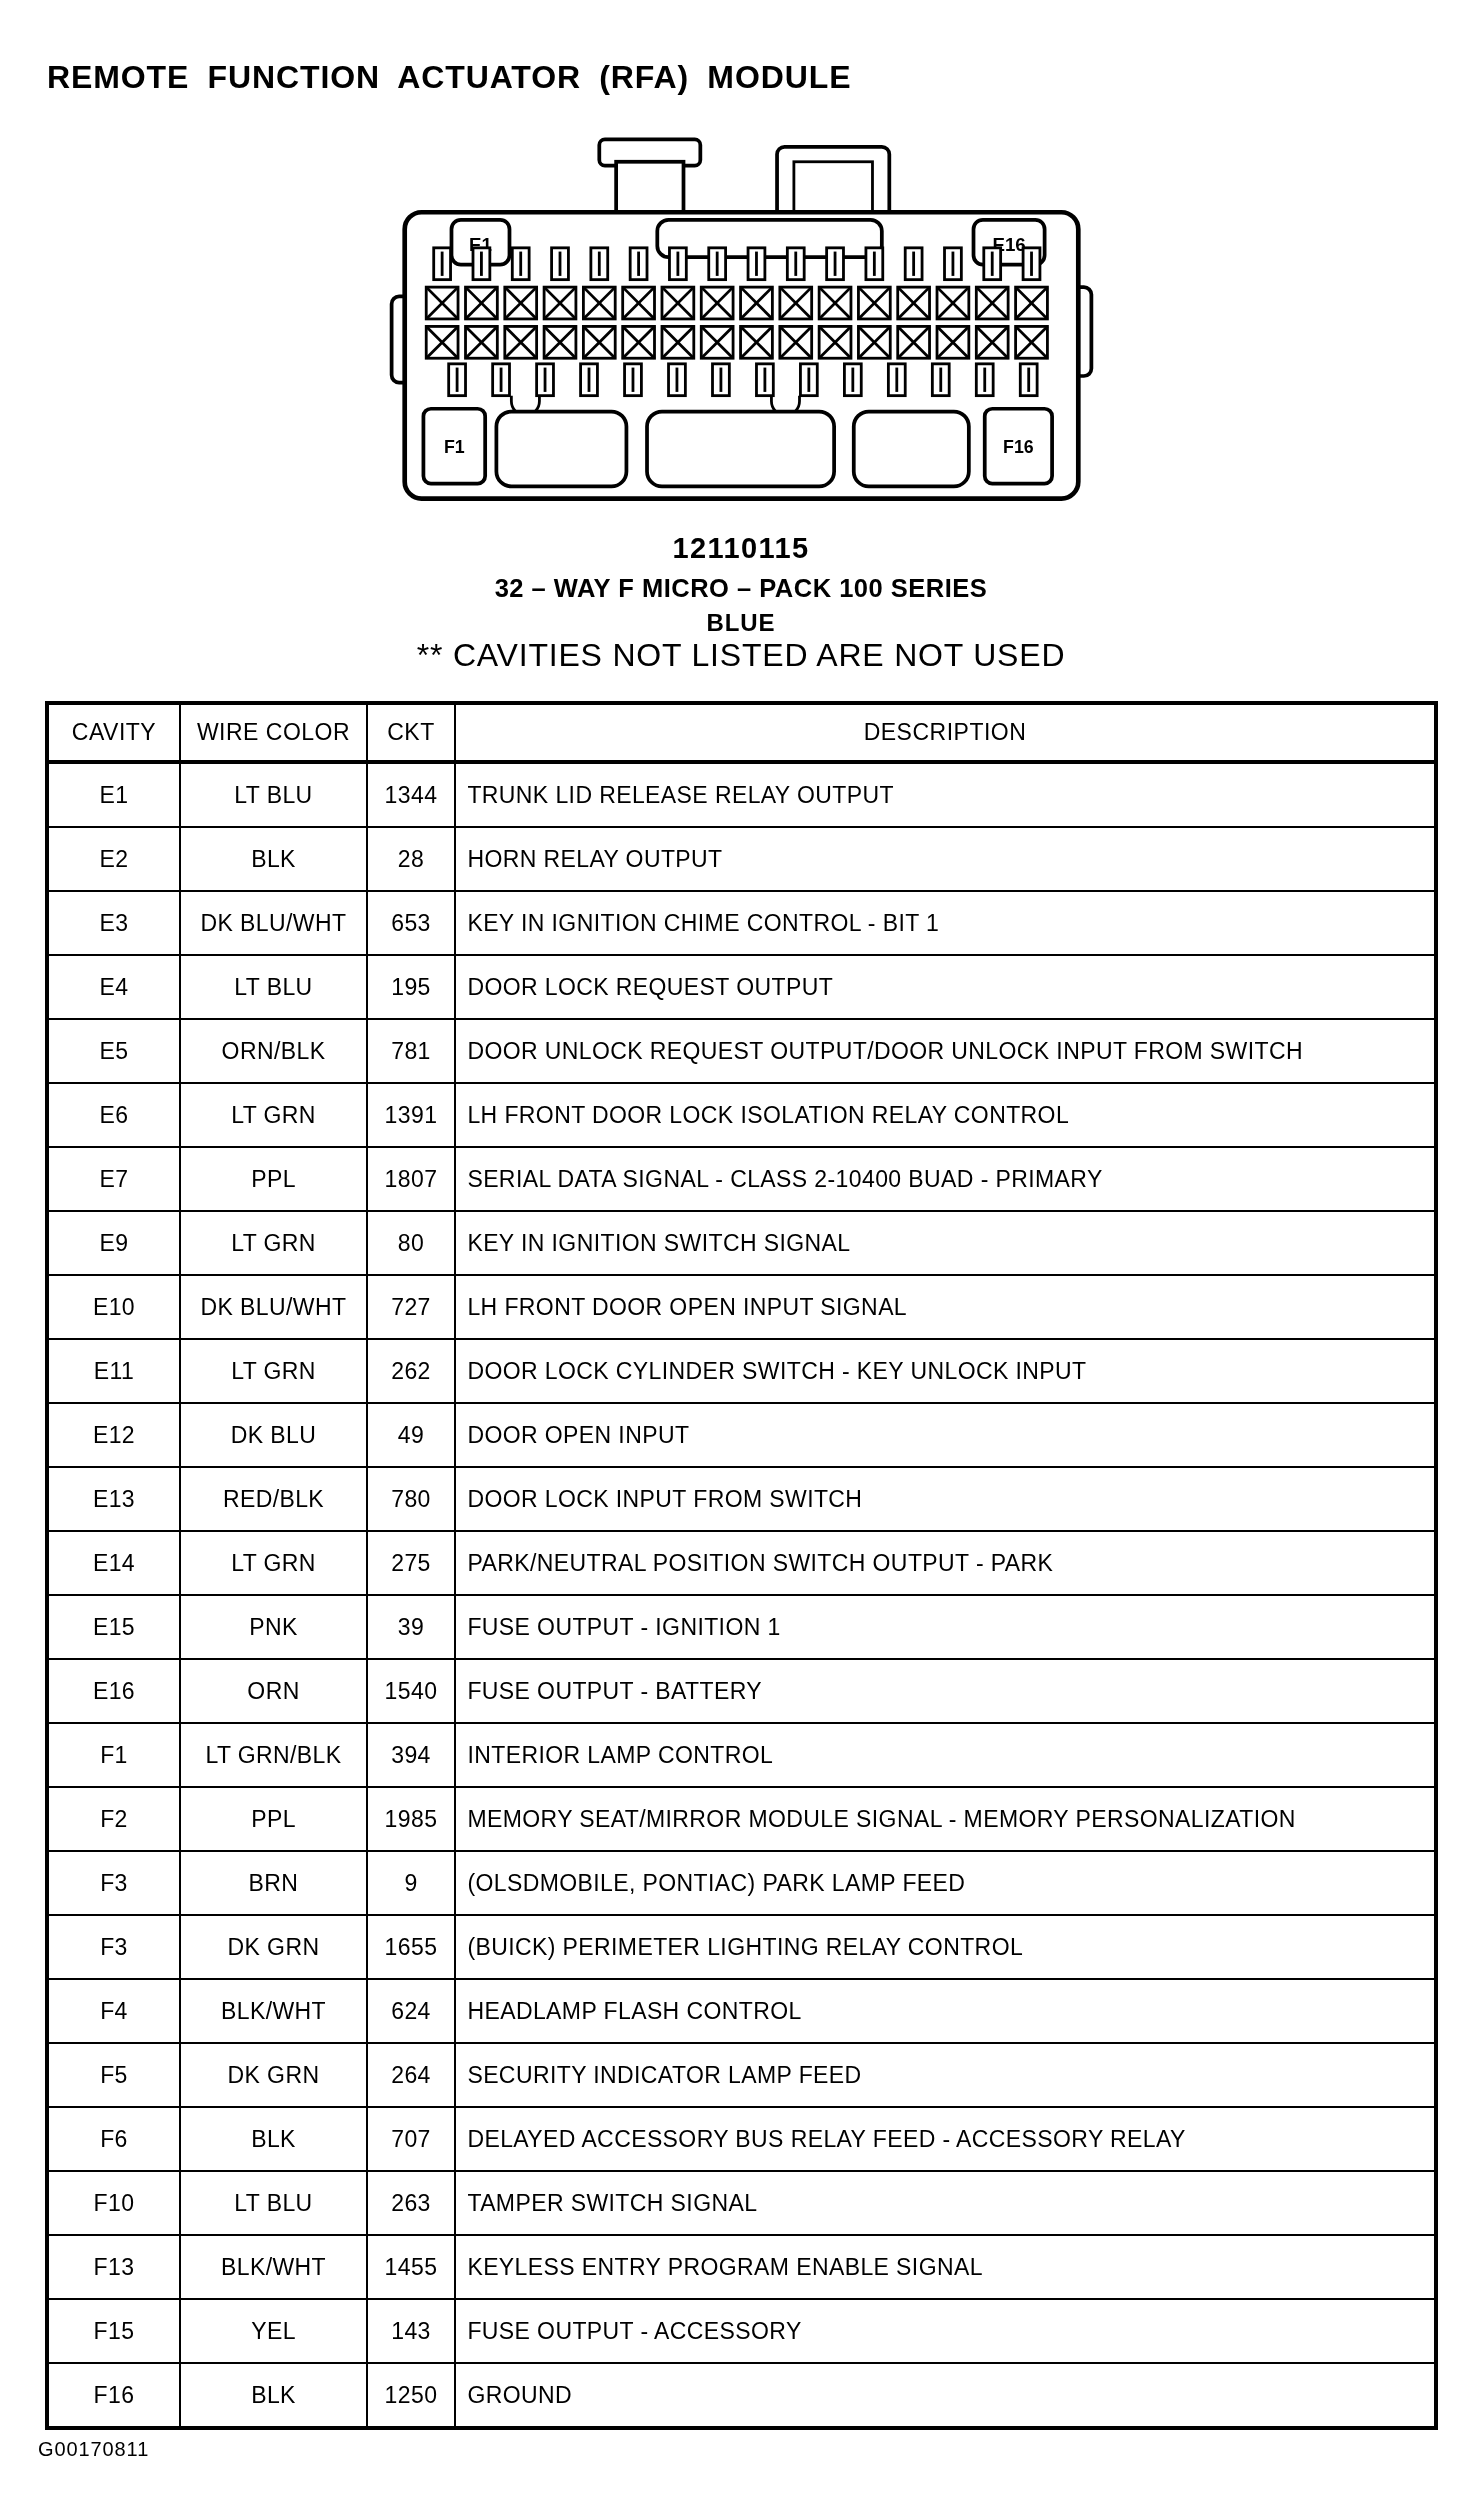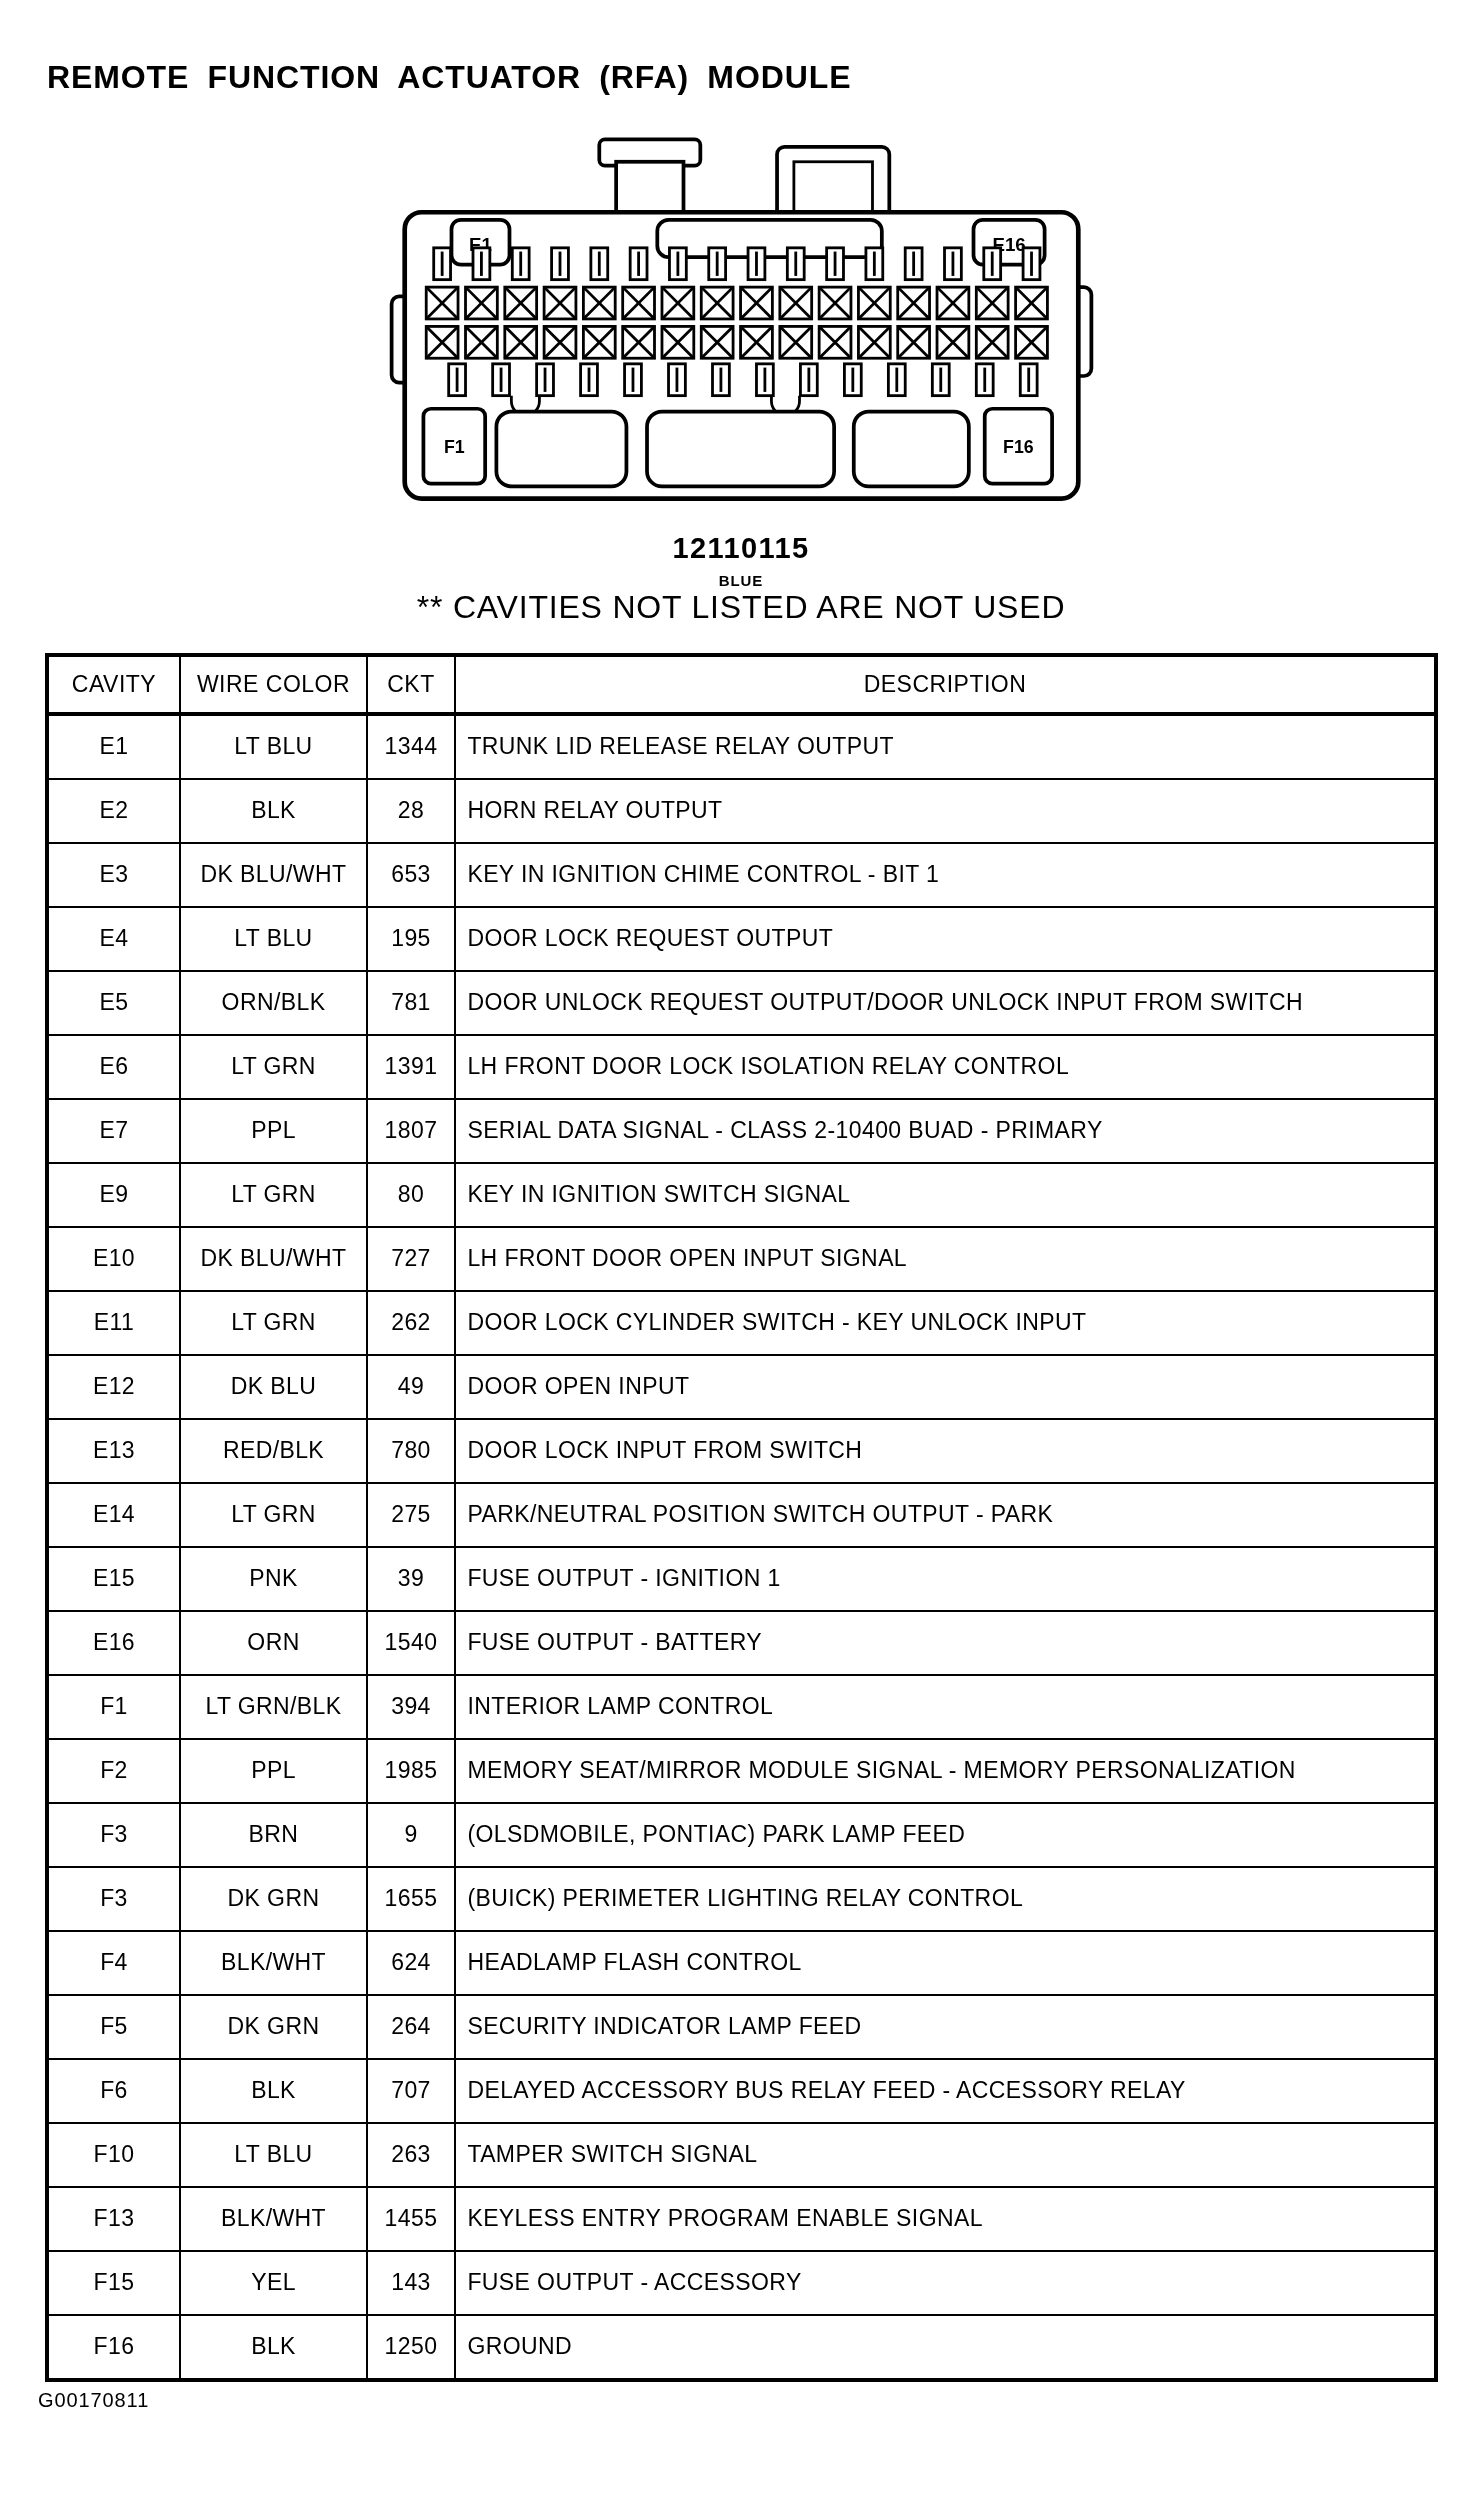--- a/index.html
+++ b/index.html
@@ -36,21 +36,21 @@
     letter-spacing: 1.4px;
   }
   .series {
     font-weight: bold;
     font-size: 25.5px;
     margin-top: 8.5px;
     letter-spacing: 0.5px;
   }
   .conn-color {
     font-weight: bold;
-    font-size: 15px;
+    font-size: 24px;
     margin-top: 6.6px;
     letter-spacing: 0.9px;
   }
   .note {
     font-size: 32px;
     letter-spacing: 0.8px;
   }
 
   table.pinout {
     border-collapse: collapse;
@@ -202,20 +202,21 @@
       <rect class="ln" x="40" y="300" width="66" height="80" rx="8" stroke-width="4"></rect>
       <text x="73" y="347" font-size="19" text-anchor="middle">F1</text>
       <rect class="ln" x="118" y="303" width="139" height="80" rx="16" stroke-width="4"></rect>
       <rect class="ln" x="279" y="303" width="200" height="80" rx="16" stroke-width="4"></rect>
       <rect class="ln" x="500" y="303" width="123" height="80" rx="16" stroke-width="4"></rect>
       <rect class="ln" x="640" y="300" width="72" height="80" rx="8" stroke-width="4"></rect>
       <text x="676" y="347" font-size="19" text-anchor="middle">F16</text>
     </svg>
 
     <div class="part-number">12110115</div>
+    <div class="series">32 – WAY F MICRO – PACK 100 SERIES</div>
     <div class="conn-color">BLUE</div>
     <div class="note">** CAVITIES NOT LISTED ARE NOT USED</div>
   </div>
 
   <table class="pinout">
     <colgroup>
       <col class="c-cavity">
         <col class="c-wire">
         <col class="c-ckt">
         <col class="c-desc">

